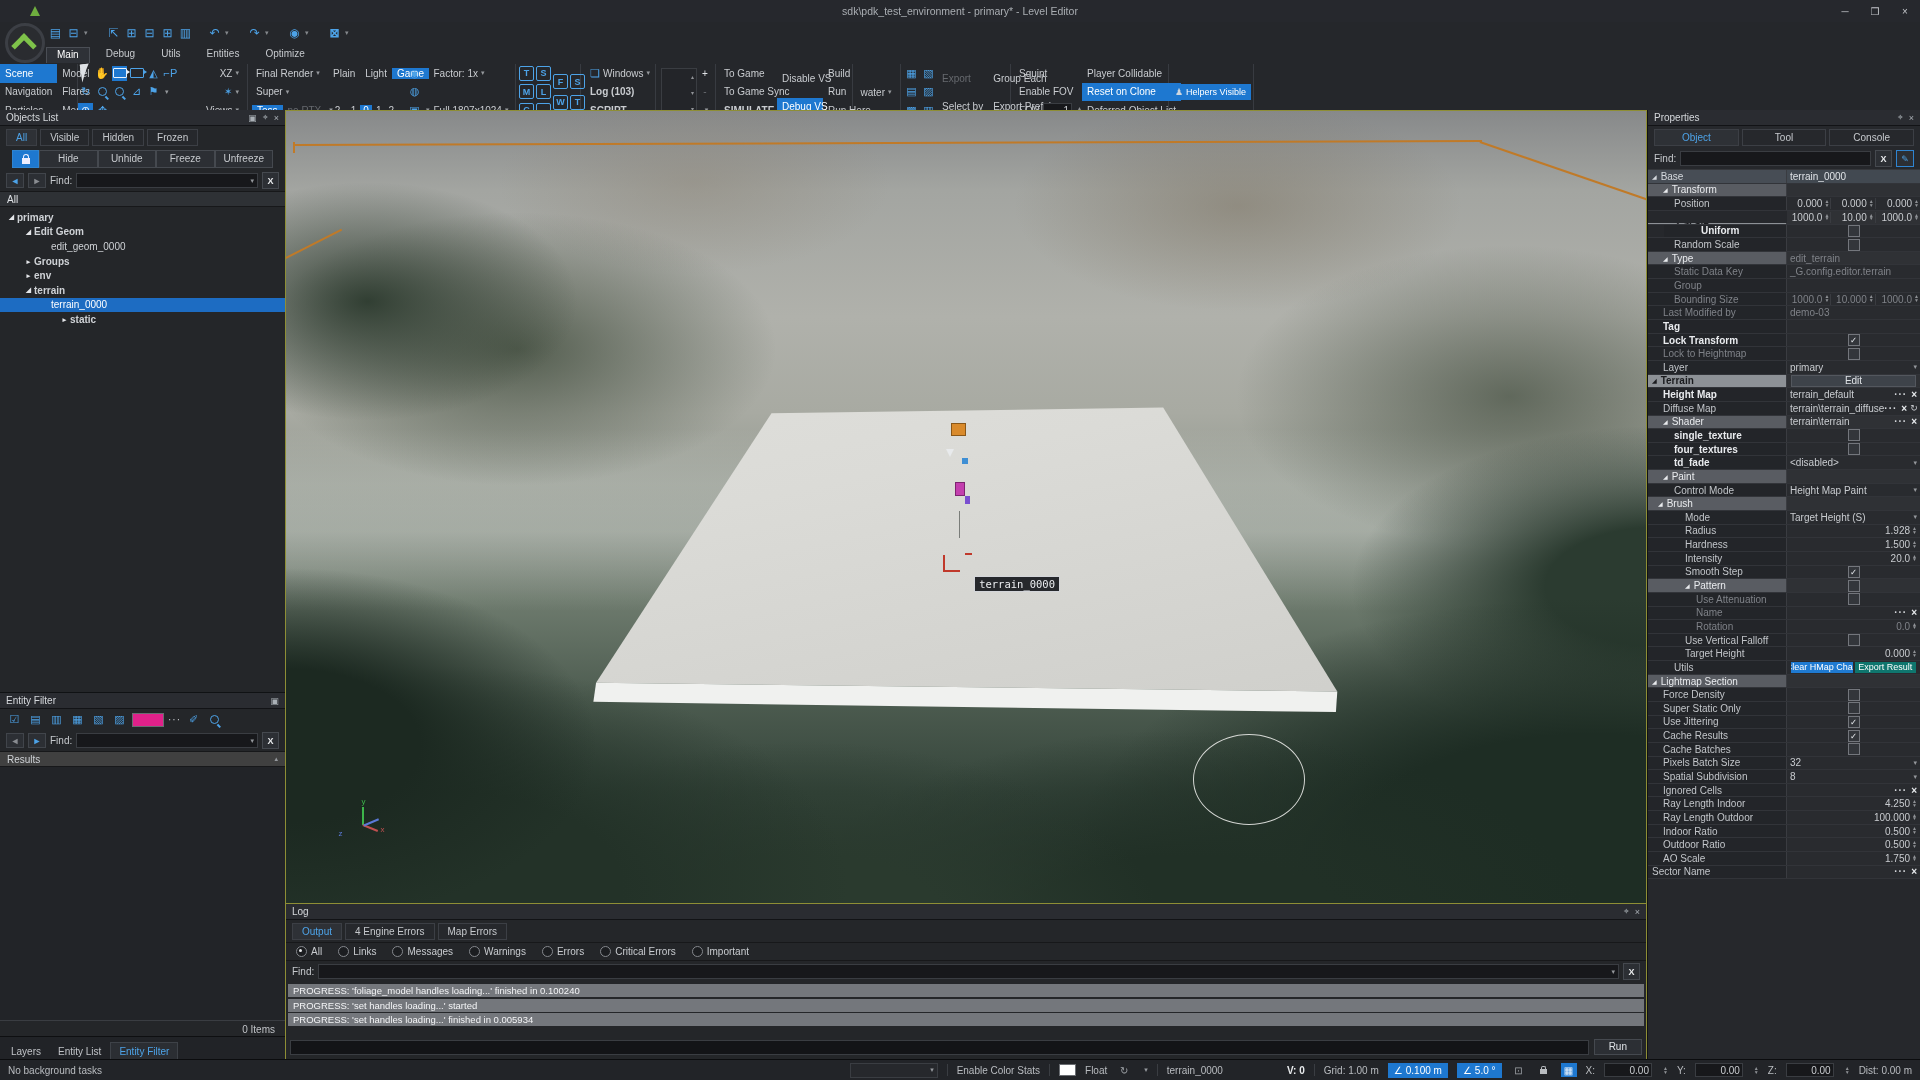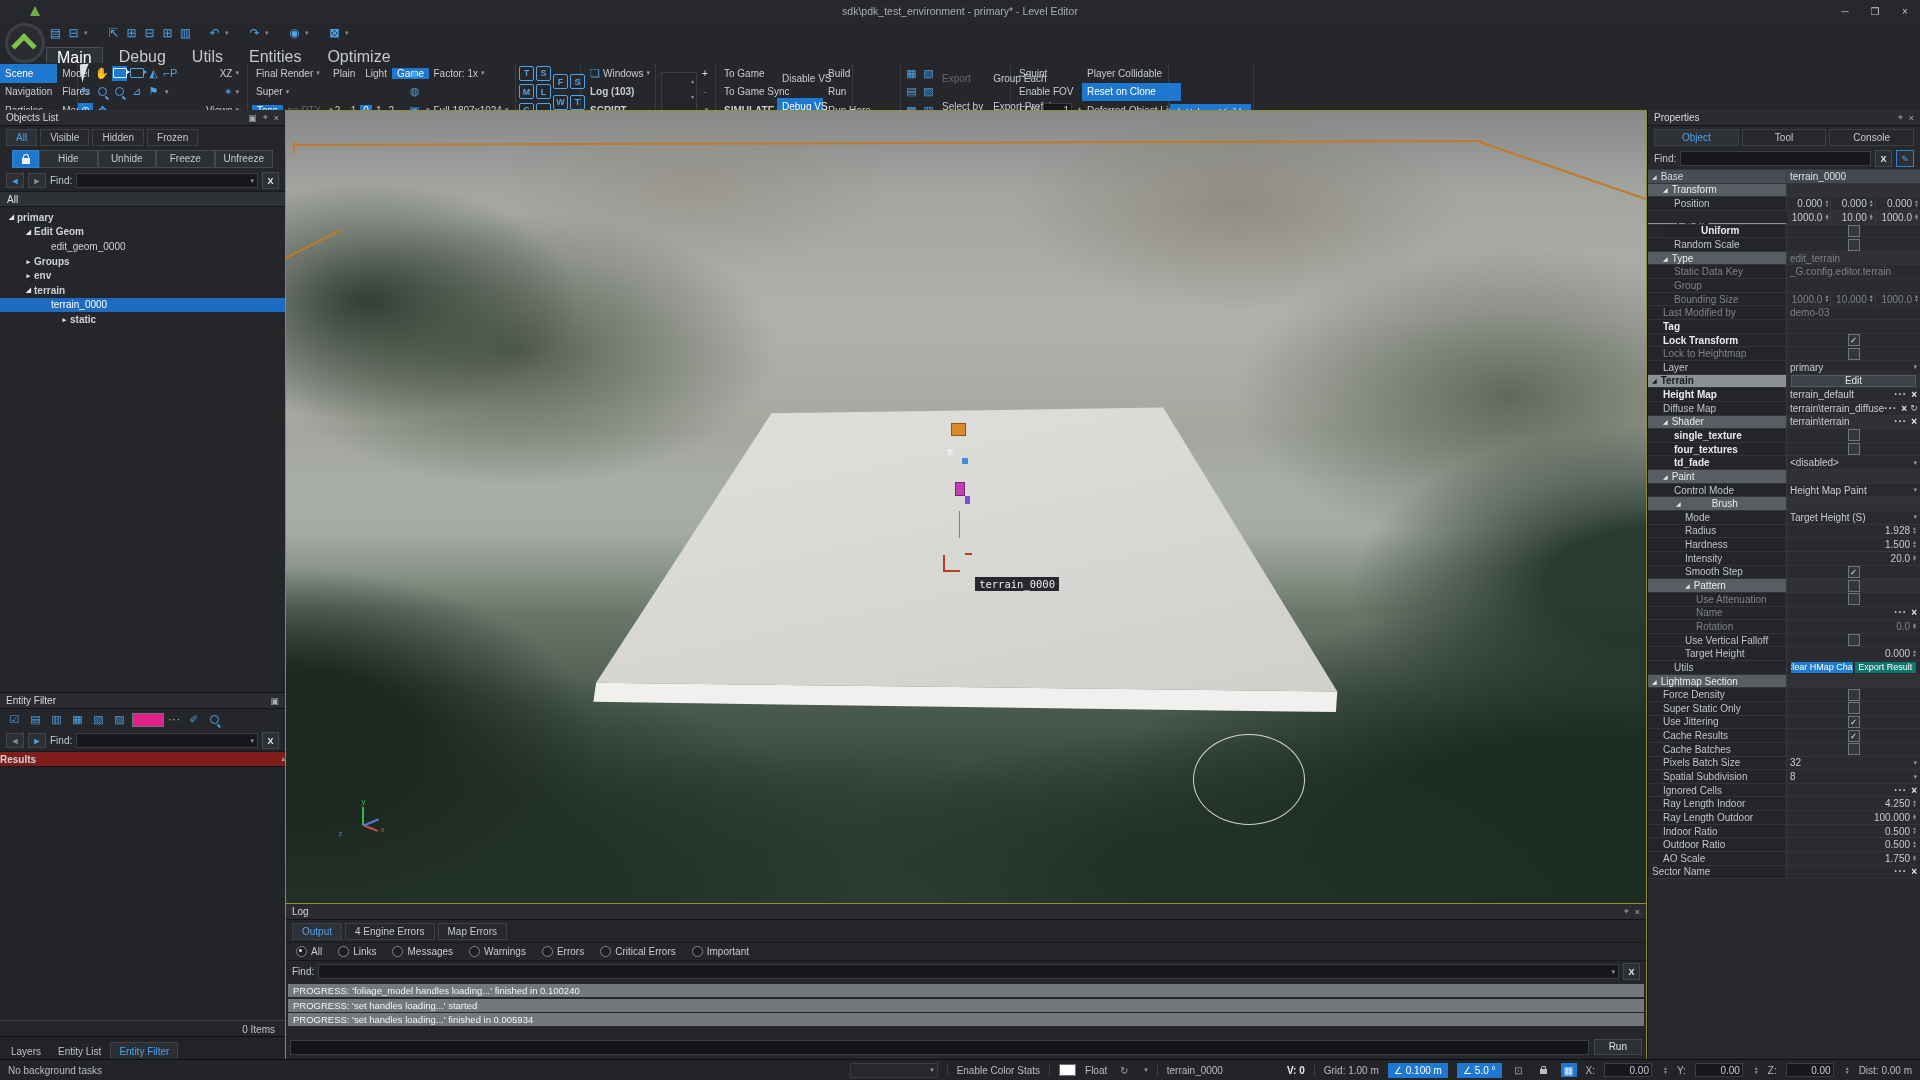--- a/index.html
+++ b/index.html
@@ -23,25 +23,25 @@
   .logo{position:absolute;left:5px;top:1px;width:34px;height:34px;border:3px solid #3c3f45;
         border-radius:50%;background:#2a2c30;}
   .logo::after{content:'';position:absolute;left:7px;top:11px;width:13px;height:13px;
         border-left:5px solid #7ec24a;border-top:5px solid #7ec24a;transform:rotate(45deg);}
   .quickbar{position:absolute;left:48px;top:2px;height:18px;display:flex;align-items:center;gap:3px;}
   .qi{min-width:15px;height:16px;display:flex;align-items:center;justify-content:center;
       color:#4da3e8;font-size:12px;}
   .qcar{font-size:7px;color:#85888d;width:8px;}
   .qsep{width:8px;}
   .menubar{position:absolute;left:46px;top:25px;display:flex;gap:6px;height:16px;}
-  .menutab{padding:1px 10px 2px;font-size:16px;color:#c6c9cd;}
+  .menutab{padding:1px 10px 2px;font-size:10px;color:#c6c9cd;}
   .menutab.active{background:#2e3137;border:1px solid #4a4e55;border-bottom:0;color:#fff;}
 
   .toolrows{position:absolute;left:0;top:42px;right:0;height:56px;}
-  .sec{position:absolute;top:0;height:56px;border-right:1px solid #383b41;display:flex;align-items:flex-end;}
+  .sec{position:absolute;top:0;height:56px;border-right:1px solid #383b41;display:flex;align-items:center;}
   .seclabel{position:absolute;top:76px;height:12px;border-right:1px solid #383b41;border-top:1px solid #17181b;
             display:flex;align-items:center;justify-content:center;color:#b4b7bb;font-size:9.5px;}
   .vcol{display:flex;flex-direction:column;height:56px;}
   .vcol>*{height:18.6px;display:flex;align-items:center;}
   .vcol.two{justify-content:space-around;}
   .vcol.two>*{height:16px;}
   .tb-btn{padding:0 5px;font-size:10px;color:#c9ccd0;white-space:nowrap;display:flex;align-items:center;}
   .tb-btn.active{background:#1e78d0;color:#fff;}
   .tb-btn.dim{color:#66696e;}
   .tb-btn.bold{font-weight:bold;}
@@ -102,22 +102,22 @@
   .titem{height:14.6px;display:flex;align-items:center;font-size:10px;color:#cfd2d6;white-space:nowrap;}
   .titem.bold{font-weight:bold;}
   .titem.sel{background:#1d6cc2;color:#fff;}
   .tarr{width:11px;text-align:center;font-size:6.5px;color:#e4e6e9;flex:none;}
 
   
   .efpanel{position:absolute;left:0;top:692px;width:285px;height:344px;background:#242629;
            border-right:1px solid #101214;border-top:1px solid #101214;display:flex;flex-direction:column;}
   .eficons{display:flex;align-items:center;gap:4px;padding:3px 6px;}
   .swatch{width:30px;height:12px;background:#e0218a;border:1px solid #6a6d72;}
-  .resrow{height:14px;background:#7f1d1d;border-top:1px solid #17181a;border-bottom:1px solid #17181a;
-          padding:0 0;display:flex;align-items:center;color:#cfd2d6;font-weight:bold;}
+  .resrow{height:14px;background:#404040;border-top:1px solid #17181a;border-bottom:1px solid #17181a;
+          padding:0 7px;display:flex;align-items:center;color:#cfd2d6;}
   .efempty{flex:1;background:#222428;}
   .itemsrow{height:16px;border-top:1px solid #3a3d42;display:flex;align-items:center;
             justify-content:flex-end;padding:0 10px;color:#c0c3c7;}
   .ltabs{position:absolute;left:0;top:1036px;width:285px;height:24px;background:#212327;
          border-top:1px solid #0e0f11;border-right:1px solid #101214;display:flex;align-items:flex-end;
          padding:0 3px;gap:1px;}
   .ltab{padding:3px 8px 4px;font-size:10px;color:#c0c3c7;}
   .ltab.active{color:#4da3e8;background:#2b2e33;border:1px solid #3e4248;border-bottom:0;}
 
   
@@ -1028,21 +1028,21 @@
         <div class="prow">
           <div class="plab s-n" style="padding-left: 26px;">
             <span>Control Mode</span>
           </div>
           <div class="pval">
             <span>Height Map Paint</span>
             <span class="car" style="margin-left: auto;">▾</span>
           </div>
         </div>
         <div class="prow vhdrG">
-          <div class="plab s-hdrG" style="padding-left: 28px; gap: 27px;">
+          <div class="plab s-hdrG" style="padding-left: 10px;">
             <span class="parr">◢</span>
             <span>Brush</span>
           </div>
           <div class="pval"></div>
         </div>
         <div class="prow">
           <div class="plab s-n" style="padding-left: 37px;">
             <span>Mode</span>
           </div>
           <div class="pval">

